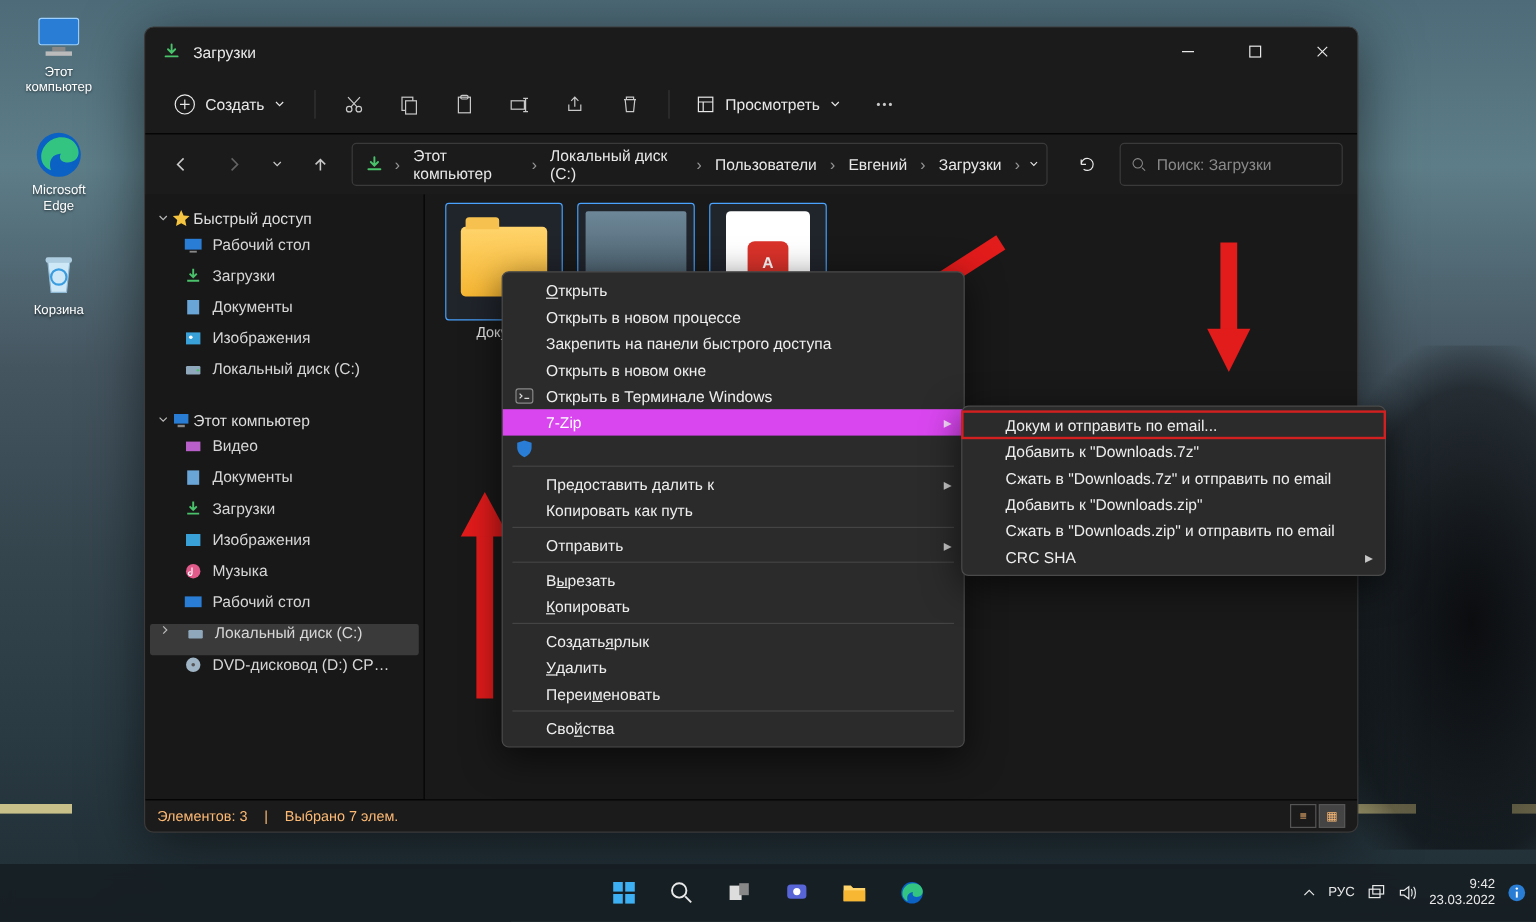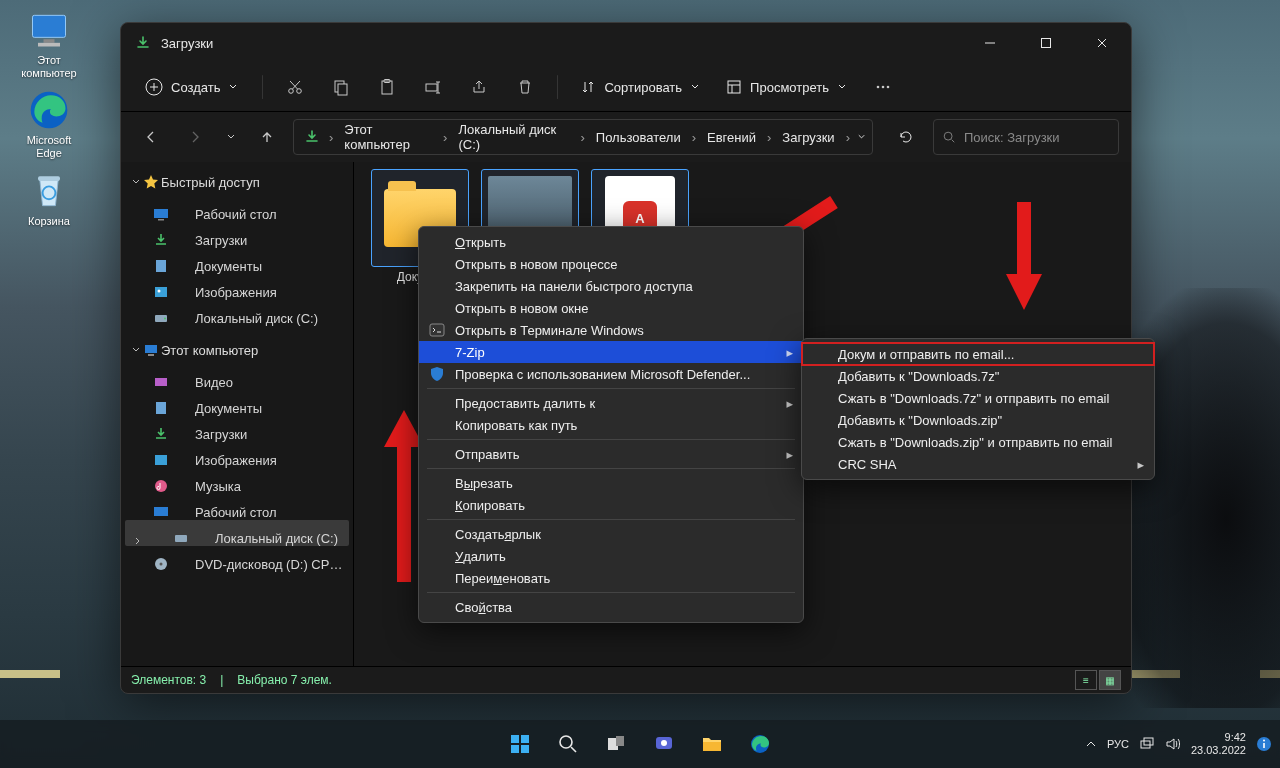--- a/index.html
+++ b/index.html
@@ -1,20 +1,20 @@
 <!DOCTYPE html>
 <html><head>
 <meta charset="utf-8">
 <style>
 html,body{margin:0;padding:0;width:1280px;height:768px;overflow:hidden;font-family:'Segoe UI',Arial,sans-serif;font-size:13px;color:#e8e8e8;background:linear-gradient(180deg,#4a6b7a 0%,#5a7a85 25%,#3a4a50 50%,#2a3a40 75%,#1a2a30 100%);position:relative}
 .desktop{position:absolute;inset:0}
 .wallpaper{position:absolute;inset:0;background:linear-gradient(180deg,#4d6b78 0%,#5d7d88 18%,#455560 40%,#35454e 60%,#2a3a42 80%,#1f2d34 100%)}
 .road-line{position:absolute;bottom:90px;left:0;right:0;height:8px;background:repeating-linear-gradient(90deg,#c8c088 0 60px,transparent 60px 140px)}
 .car-hint{position:absolute;right:0;bottom:60px;width:180px;height:420px;background:radial-gradient(ellipse at 70% 55%,rgba(8,8,10,0.92),rgba(8,8,10,0.5) 60%,transparent 75%)}
-.desktop-icons{position:absolute;left:8px;top:4px;display:flex;flex-direction:column;gap:1px}
+.desktop-icons{position:absolute;left:8px;top:4px;display:flex;flex-direction:column;gap:20px}
 .dicon{width:78px;display:flex;flex-direction:column;align-items:center;gap:2px;padding:4px 2px;text-align:center}
 .dicon .glyph{width:44px;height:44px;display:flex;align-items:center;justify-content:center}
 .dicon .label{font-size:11px;color:#fff;text-shadow:0 1px 2px rgba(0,0,0,.6);line-height:1.15}
 .explorer{position:absolute;left:120px;top:22px;width:1010px;height:670px;background:#1b1b1b;border:1px solid #3a3a3a;border-radius:8px;box-shadow:0 10px 50px rgba(0,0,0,.55);display:flex;flex-direction:column;overflow:hidden}
 .titlebar{height:40px;display:flex;align-items:center;padding:0 6px 0 14px;gap:10px}
 .titlebar .ticon{width:16px;height:16px}
 .titlebar .title{flex:0 0 auto}
 .titlebar .spacer{flex:1}
 .winbtn{width:46px;height:32px;display:flex;align-items:center;justify-content:center;border-radius:4px}
 .toolbar{height:48px;display:flex;align-items:center;padding:0 12px;gap:6px;border-bottom:1px solid #000}
@@ -28,44 +28,44 @@
 .addr{flex:1;height:34px;border:1px solid #3a3a3a;border-radius:4px;display:flex;align-items:center;padding:0 6px;gap:2px}
 .addr .seg{padding:0 6px;height:100%;display:flex;align-items:center}
 .addr .chev{opacity:.6;padding:0 3px}
 .addr .addr-icon{width:16px;height:16px;margin:0 4px}
 .refresh{width:36px;height:34px;display:flex;align-items:center;justify-content:center;border:1px solid transparent;border-radius:4px;margin-left:6px}
 .search{width:168px;height:34px;border:1px solid #3a3a3a;border-radius:4px;display:flex;align-items:center;padding:0 8px;gap:8px;color:#8a8a8a}
 .body{flex:1;display:flex;min-height:0}
 .sidebar{width:224px;background:#181818;border-right:1px solid #000;padding:6px 4px;overflow:hidden}
 .sbgroup{margin-bottom:10px}
 .sbhdr{display:flex;align-items:center;gap:2px;height:28px;padding:0 6px;color:#ddd}
-.sbitem{display:flex;align-items:flex-end;gap:26px;height:26px;padding:0 6px 0 28px;color:#d6d6d6;border-radius:2px}
+.sbitem{display:flex;align-items:flex-start;gap:8px;height:26px;padding:0 6px 0 28px;color:#d6d6d6;border-radius:2px}
 .sbitem.sel{background:#3a3a3a}
 .sicon{width:16px;height:16px;flex:0 0 auto}
 .content{flex:1;position:relative;background:#191919}
 .thumbs{position:absolute;left:18px;top:8px;display:flex;gap:14px}
 .thumb{width:96px;display:flex;flex-direction:column;align-items:center;gap:4px}
 .thumb .prev{width:96px;height:96px;border-radius:2px;display:flex;align-items:center;justify-content:center}
 .thumb.sel .prev{outline:1px solid #4aa3ff;background:rgba(120,170,255,.08)}
 .thumb .tname{font-size:12px;color:#e5e5e5;text-align:center;max-width:96px;white-space:nowrap;overflow:hidden;text-overflow:ellipsis}
 .folder{width:72px;height:58px;background:linear-gradient(180deg,#ffd46b,#f7b733);border-radius:4px;position:relative}
 .folder:before{content:"";position:absolute;left:4px;top:-8px;width:28px;height:10px;background:#f6c14f;border-radius:3px 3px 0 0}
 .imgprev{width:84px;height:84px;background:linear-gradient(180deg,#6d8798,#3a4b56);border-radius:2px}
 .pdfprev{width:70px;height:84px;background:#fff;border-radius:4px;display:flex;align-items:center;justify-content:center}
 .pdfbadge{width:34px;height:34px;background:#d9322a;border-radius:6px;display:flex;align-items:center;justify-content:center;color:#fff;font-weight:700}
 .ctx{position:absolute;background:#2b2b2b;border:1px solid #4a4a4a;border-radius:6px;box-shadow:0 8px 30px rgba(0,0,0,.6);padding:4px 0;color:#eee}
 .ctx .mi{height:22px;display:flex;align-items:center;padding:0 14px 0 36px;position:relative;white-space:nowrap;font-size:13px}
-.ctx .mi.hot{background:#1d4ed8;color:#fff}
+.ctx .mi.hot{background:#d946ef;color:#fff}
 .ctx .mi .arrow{position:absolute;right:10px;opacity:.8}
 .ctx .mi .micon{position:absolute;left:10px;width:16px;height:16px}
 .ctx hr{border:none;border-top:1px solid #444;margin:3px 8px}
 .ctx.main{left:418px;top:226px;width:384px}
 .ctx.sub{left:801px;top:338px;width:352px}
 .ctx.sub .mi:first-child{outline:2px solid #d22020;outline-offset:-1px}
-.status{height:26px;border-top:1px solid #000;display:flex;align-items:center;padding:0 10px;font-size:12px;color:#86efac;gap:14px}
+.status{height:26px;border-top:1px solid #000;display:flex;align-items:center;padding:0 10px;font-size:12px;color:#fdba74;gap:14px}
 .status .spacer{flex:1}
 .viewmode{display:flex;gap:2px}
 .viewmode .vm{width:20px;height:18px;border:1px solid #555;display:flex;align-items:center;justify-content:center;font-size:10px}
 .red-arrow{position:absolute;pointer-events:none}
 .taskbar{position:absolute;left:0;right:0;bottom:0;height:48px;background:rgba(20,26,30,.72);backdrop-filter:blur(6px);display:flex;align-items:center}
 .tb-center{position:absolute;left:50%;transform:translateX(-50%);display:flex;gap:8px;align-items:center}
 .tb-center .tbicon{width:40px;height:40px;display:flex;align-items:center;justify-content:center;border-radius:4px}
 .tray{position:absolute;right:8px;display:flex;align-items:center;gap:10px;color:#e8e8e8;font-size:11px}
 .tray .try{display:flex;align-items:center;gap:6px}
 .tray .clock{display:flex;flex-direction:column;align-items:flex-end;line-height:1.15}
@@ -179,29 +179,20 @@
           <svg width="18" height="18" viewBox="0 0 18 18">
             <path d="M4 9v5h10V9M9 11V3M6 6l3-3 3 3" fill="none" stroke="#e8e8e8"></path>
           </svg>
         </div>
       <div class="tbtn">
           <svg width="18" height="18" viewBox="0 0 18 18">
             <path d="M4 5h10M6 5V3h6v2M5 5l1 10h6l1-10" fill="none" stroke="#e8e8e8"></path>
           </svg>
         </div>
       <div class="tbtn sep"></div>
-      <div class="tdd">
-        <svg width="16" height="16" viewBox="0 0 16 16">
-            <path d="M5 3v10M3 11l2 2 2-2M11 13V3M9 5l2-2 2 2" stroke="#e8e8e8" fill="none"></path>
-          </svg>
-        <span>Сортировать</span>
-        <svg width="10" height="10" viewBox="0 0 10 10">
-            <path d="M2 3l3 3 3-3" stroke="#e8e8e8" fill="none"></path>
-          </svg>
-      </div>
       <div class="tdd">
         <svg width="16" height="16" viewBox="0 0 16 16">
             <rect x="2" y="2" width="12" height="12" fill="none" stroke="#e8e8e8"></rect>
             <path d="M2 6h12M6 6v8" stroke="#e8e8e8"></path>
           </svg>
         <span>Просмотреть</span>
         <svg width="10" height="10" viewBox="0 0 10 10">
             <path d="M2 3l3 3 3-3" stroke="#e8e8e8" fill="none"></path>
           </svg>
       </div>
@@ -444,21 +435,20 @@
         <span>Открыть в Терминале Windows</span>
       </div>
     <div class="mi hot">
         <span>7-Zip</span>
         <span class="arrow">▸</span>
       </div>
     <div class="mi">
         <svg class="micon" viewBox="0 0 16 16">
           <path d="M8 1l6 2v4c0 4-3 7-6 8-3-1-6-4-6-8V3z" fill="#2a7dd4"></path>
         </svg>
-        <span>Проверка с использованием Microsoft Defender...</span>
       </div>
     <hr>
     <div class="mi">
         <span>Предоставить далить к</span>
         <span class="arrow">▸</span>
       </div>
     <div class="mi">Копировать как путь</div>
     <hr>
     <div class="mi">
         <span>Отправить</span>

